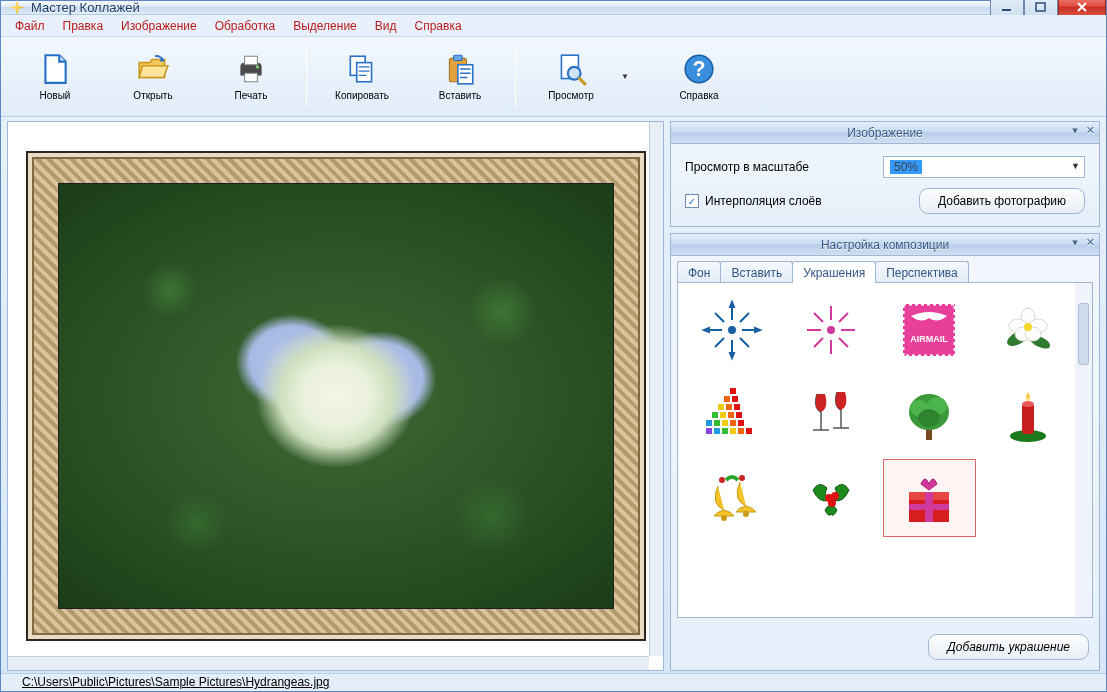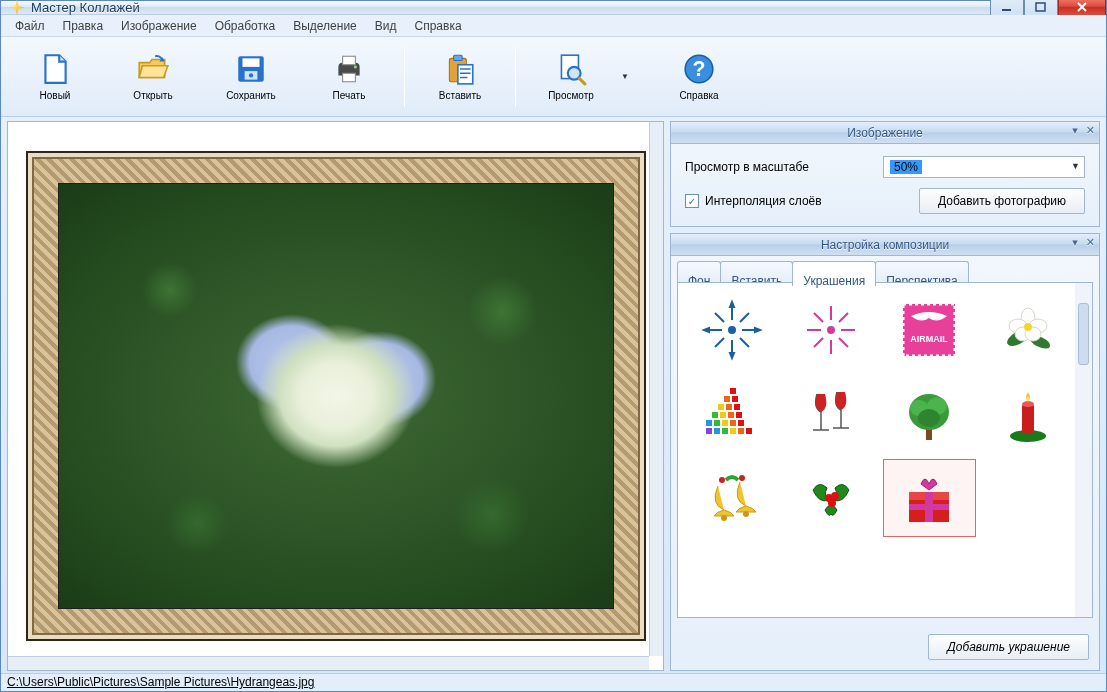--- a/index.html
+++ b/index.html
@@ -57,21 +57,21 @@
 .menubar {
   height: 22px;
   background: #e8f1fb;
   border-bottom:1px solid #cad9ec;
   display:flex; align-items:center;
   padding: 0 6px;
   gap: 2px;
 }
 .menubar .menu-item {
   padding: 2px 8px;
-  color:#404040;
+  color:#b91c1c;
   cursor:default;
 }
 .toolbar {
   height: 80px;
   background: linear-gradient(#f3f8fe, #e0ecf9);
   border-bottom: 1px solid #b8cde6;
   display:flex; align-items:center;
   padding: 0 5px;
   gap: 0;
 }
@@ -152,34 +152,34 @@
   color:#4a6a94; font-size:11px;
 }
 .panel-body { padding: 12px 14px; display:flex; flex-direction:column; gap:10px;}
 .row { display:flex; align-items:center; gap: 18px; }
 .row .lbl { flex:0 0 180px; }
 .combo {
   flex:1; height:22px; border:1px solid #9fb6d4; background:#fff;
   display:flex; align-items:center; padding:0 6px;
   position:relative;
 }
-.combo .sel { background:#3399ff; color:#000000; padding:0 4px; }
+.combo .sel { background:#3399ff; color:#404040; padding:0 4px; }
 .combo .arrow { position:absolute; right:4px; top:4px; font-size:9px; color:#333;}
 .checkbox { width:14px; height:14px; border:1px solid #6c8cb4; background:#fff; display:inline-flex; align-items:center; justify-content:center; margin-right:6px; color:#2a72c7; font-size:10px;}
 .button {
   height:26px; padding: 0 18px;
   background: linear-gradient(#fdfefe,#e8eef5);
-  border:1px solid #9fb6d4; border-radius:2px;
+  border:1px solid #9fb6d4; border-radius:9px;
   display:inline-flex; align-items:center; justify-content:center;
   cursor:default;
 }
 .panel-composition { flex:1; display:flex; flex-direction:column;}
 .tabs { display:flex; height:26px; padding:4px 6px 0 6px; gap:0;}
 .tab {
-  padding: 12px 10px;
+  padding: 4px 10px;
   border:1px solid #9fb6d4;
   border-bottom:none;
   background: linear-gradient(#f5f9fe,#e2ecf7);
   border-radius: 3px 3px 0 0;
   margin-right:-1px;
   position:relative; top:1px;
   color:#325684;
 }
 .tab.active { background:#fff; z-index:2;}
 .tab-content {
@@ -198,21 +198,21 @@
   height:78px; display:flex; align-items:center; justify-content:center;
   border:1px solid transparent;
 }
 .sticker.selected { border:1px solid #d66; background:#fff4f4;}
 .sticker svg { width:64px; height:64px;}
 .add-decor-row{ padding:10px; display:flex; justify-content:flex-end;font-style:italic;}
 .statusbar{
   height:18px;
   background:#e4eefb;
   border-top:1px solid #b8cde6;
-  padding: 1px 6px;
+  padding: 1px 21px;
   font-size:12px; color:#000;
   text-decoration: underline;
 }
 .hscroll {
   position:absolute; left:0; right:14px; bottom:0; height:14px;
   background:#e8eef5; border-top:1px solid #c0d0e4;
 }
 .vscroll {
   position:absolute; right:0; top:0; bottom:14px; width:14px;
   background:#e8eef5; border-left:1px solid #c0d0e4;
@@ -274,40 +274,39 @@
             <path d="M6 13 H30 L26 24 H3 Z" fill="#ffe39a" stroke="#c99a22" stroke-width="1.5"></path>
             <path d="M18 4 A6 6 0 0 1 25 8" fill="none" stroke="#2a72c7" stroke-width="2"></path>
             <path d="M25 5 L27 9 L22 9 Z" fill="#2a72c7"></path>
           </svg>
       </div>
       <div class="label">Открыть</div>
     </div>
     <div class="tool-btn">
       <div class="icon">
         <svg viewBox="0 0 32 32">
-            <rect x="4" y="4" width="24" height="24" rx="2" fill="#2a72c7"></rect>
-            <rect x="8" y="6" width="16" height="8" fill="#fff"></rect>
-            <rect x="10" y="18" width="12" height="8" fill="#cfe4f9"></rect>
-            <circle cx="16" cy="22" r="2" fill="#2a72c7"></circle>
-          </svg>
-      </div>
-      <div class="label">Сохранить</div>
-    </div>
-    <div class="tool-btn">
-      <div class="icon">
-        <svg viewBox="0 0 32 32">
             <path d="M6 14 Q6 10 10 10 H22 Q26 10 26 14 V22 H6 Z" fill="#4a4a4a"></path>
             <rect x="10" y="4" width="12" height="8" fill="#fff" stroke="#888"></rect>
             <rect x="10" y="20" width="12" height="8" fill="#fff" stroke="#888"></rect>
             <circle cx="22" cy="14" r="1.5" fill="#7ed37e"></circle>
           </svg>
       </div>
       <div class="label">Печать</div>
     </div>
     <div class="tool-sep"></div>
+    <div class="tool-btn">
+      <div class="icon">
+        <svg viewBox="0 0 32 32">
+            <rect x="5" y="4" width="14" height="18" fill="#fff" stroke="#2a72c7" stroke-width="1.5"></rect>
+            <rect x="11" y="10" width="14" height="18" fill="#fff" stroke="#2a72c7" stroke-width="1.5"></rect>
+            <path d="M13 14 H23 M13 18 H23 M13 22 H20" stroke="#2a72c7" stroke-width="1.2"></path>
+          </svg>
+      </div>
+      <div class="label">Копировать</div>
+    </div>
     <div class="tool-btn">
       <div class="icon">
         <svg viewBox="0 0 32 32">
             <rect x="6" y="6" width="16" height="22" rx="2" fill="#e0a33b" stroke="#a8721c"></rect>
             <rect x="10" y="3" width="8" height="5" rx="1" fill="#6aa7e6" stroke="#2a72c7"></rect>
             <rect x="14" y="12" width="14" height="18" fill="#fff" stroke="#2a72c7" stroke-width="1.5"></rect>
             <path d="M16 16 H26 M16 20 H26 M16 24 H23" stroke="#2a72c7" stroke-width="1.2"></path>
           </svg>
       </div>
       <div class="label">Вставить</div>

